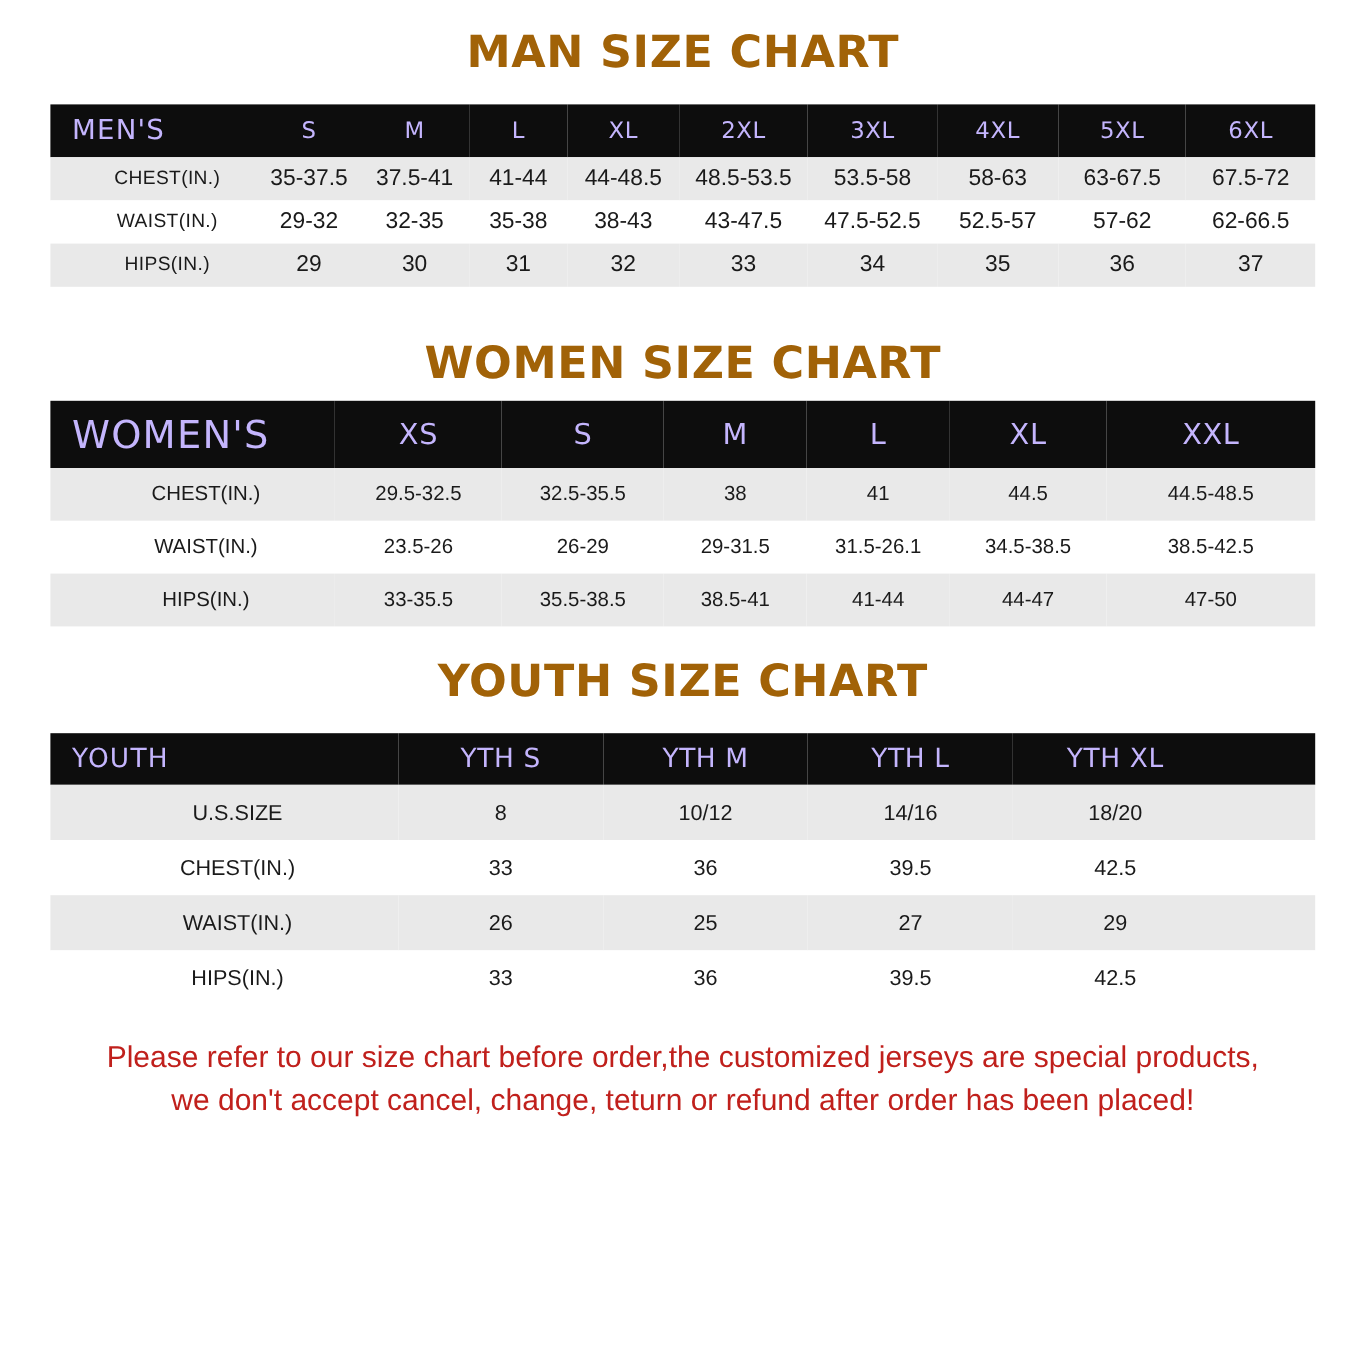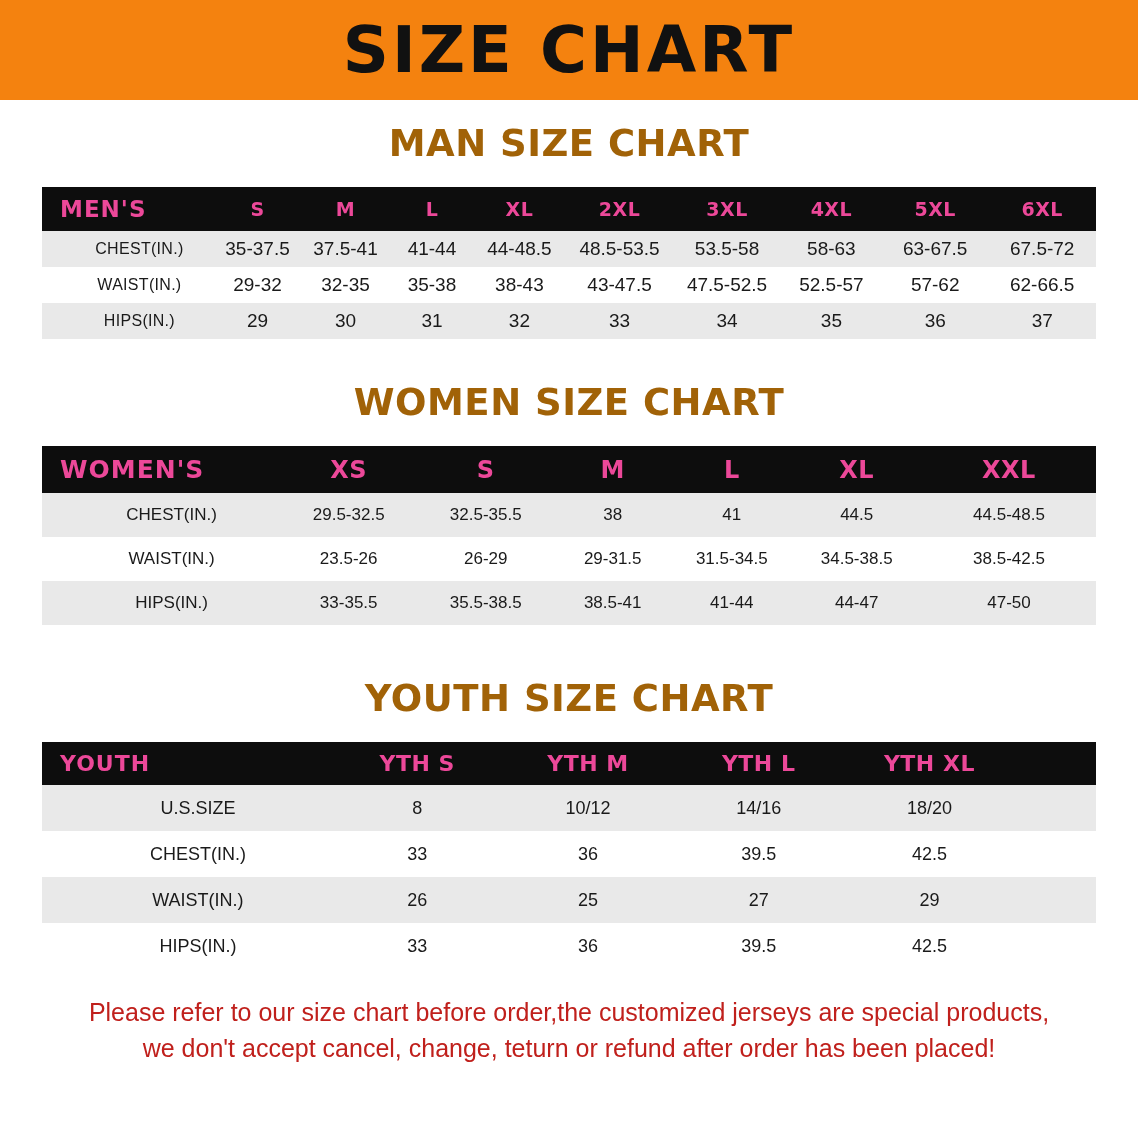--- a/index.html
+++ b/index.html
@@ -43,37 +43,37 @@
   
   .section-title {
     text-align: center;
     font-family: "DejaVu Sans", sans-serif;
     font-weight: bold;
     font-size: 37px;
     color: #a16207;
     letter-spacing: 0.5px;
   }
   .sec-man    { margin-top: 22px; margin-bottom: 22px; }
-  .sec-women  { margin-top: 42px; margin-bottom: 22px; }
-  .sec-youth  { margin-top: 52px; margin-bottom: 22px; text-align: center; }
+  .sec-women  { margin-top: 42px; margin-bottom: 10px; }
+  .sec-youth  { margin-top: 24px; margin-bottom: 22px; text-align: center; }
 
   
   .tbl-wrap {
     margin: 0 42px;
   }
   table.chart {
     border-collapse: collapse;
     width: 100%;
     table-layout: fixed;
   }
   table.chart thead th {
     background: #0d0d0d;
-    color: #ec4899;
+    color: #c4b5fd;
     font-family: "DejaVu Sans", sans-serif;
-    font-weight: bold;
+    font-weight: normal;
     text-align: center;
     padding: 9px 2px;
   }
   table.chart thead th.rowhead {
     text-align: left;
     padding-left: 18px;
   }
   table.chart tbody td {
     text-align: center;
     color: #1a1a1a;
@@ -88,21 +88,21 @@
   tr.stripe-b td { background: #ffffff; }
 
   
   .men thead th { font-size: 19px; letter-spacing: 0.5px; }
   .men thead th.rowhead { font-size: 23px; letter-spacing: 1px; }
   .men tbody td { font-size: 19px; height: 26px; }
   .men tbody td.rowhead { font-size: 16px; letter-spacing: 0.3px; }
 
   
   .women thead th { font-size: 24px; letter-spacing: 0.5px; }
-  .women thead th.rowhead { font-size: 25px; letter-spacing: 1px; }
+  .women thead th.rowhead { font-size: 32px; letter-spacing: 1px; }
   .women tbody td { font-size: 17px; height: 34px; }
 
   
   .youth thead th { font-size: 22px; letter-spacing: 0.5px; }
   .youth thead th.rowhead { font-size: 22px; letter-spacing: 1px; }
   .youth tbody td { font-size: 18px; height: 36px; }
 
   
   .note {
     margin: 26px 40px 0 40px;
@@ -112,23 +112,20 @@
     line-height: 1.42;
     text-align: center;
   }
   .note .line2 { display: block; }
 </style>
 </head>
 <body>
 
 <div class="page">
 
-  <div class="banner">
-    <div class="banner-title">SIZE CHART</div>
-  </div>
 
   <div class="section-title sec-man">MAN SIZE CHART</div>
   <div class="tbl-wrap">
     <table class="chart men">
       <colgroup>
         <col style="width:16.4%">
           <col style="width:8.1%">
           <col style="width:8.6%">
           <col style="width:7.8%">
         <col style="width:8.8%">
@@ -224,21 +221,21 @@
           <td>38</td>
           <td>41</td>
           <td>44.5</td>
           <td>44.5-48.5</td>
         </tr>
         <tr class="stripe-b">
           <td class="rowhead">WAIST(IN.)</td>
           <td>23.5-26</td>
           <td>26-29</td>
           <td>29-31.5</td>
-          <td>31.5-34.5</td>
+          <td>31.5-26.1</td>
           <td>34.5-38.5</td>
           <td>38.5-42.5</td>
         </tr>
         <tr class="stripe-a">
           <td class="rowhead">HIPS(IN.)</td>
           <td>33-35.5</td>
           <td>35.5-38.5</td>
           <td>38.5-41</td>
           <td>41-44</td>
           <td>44-47</td>

